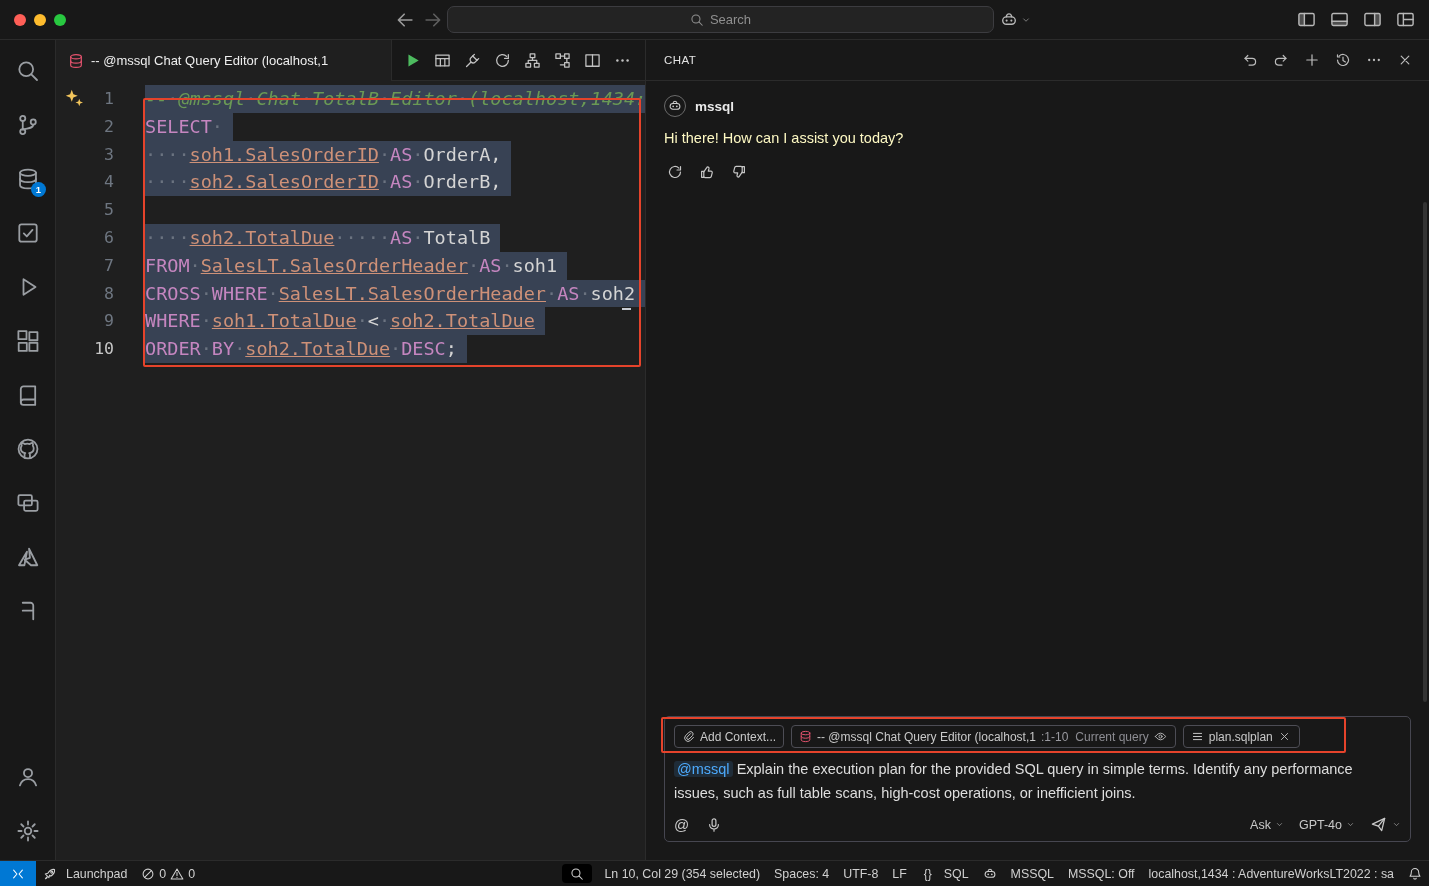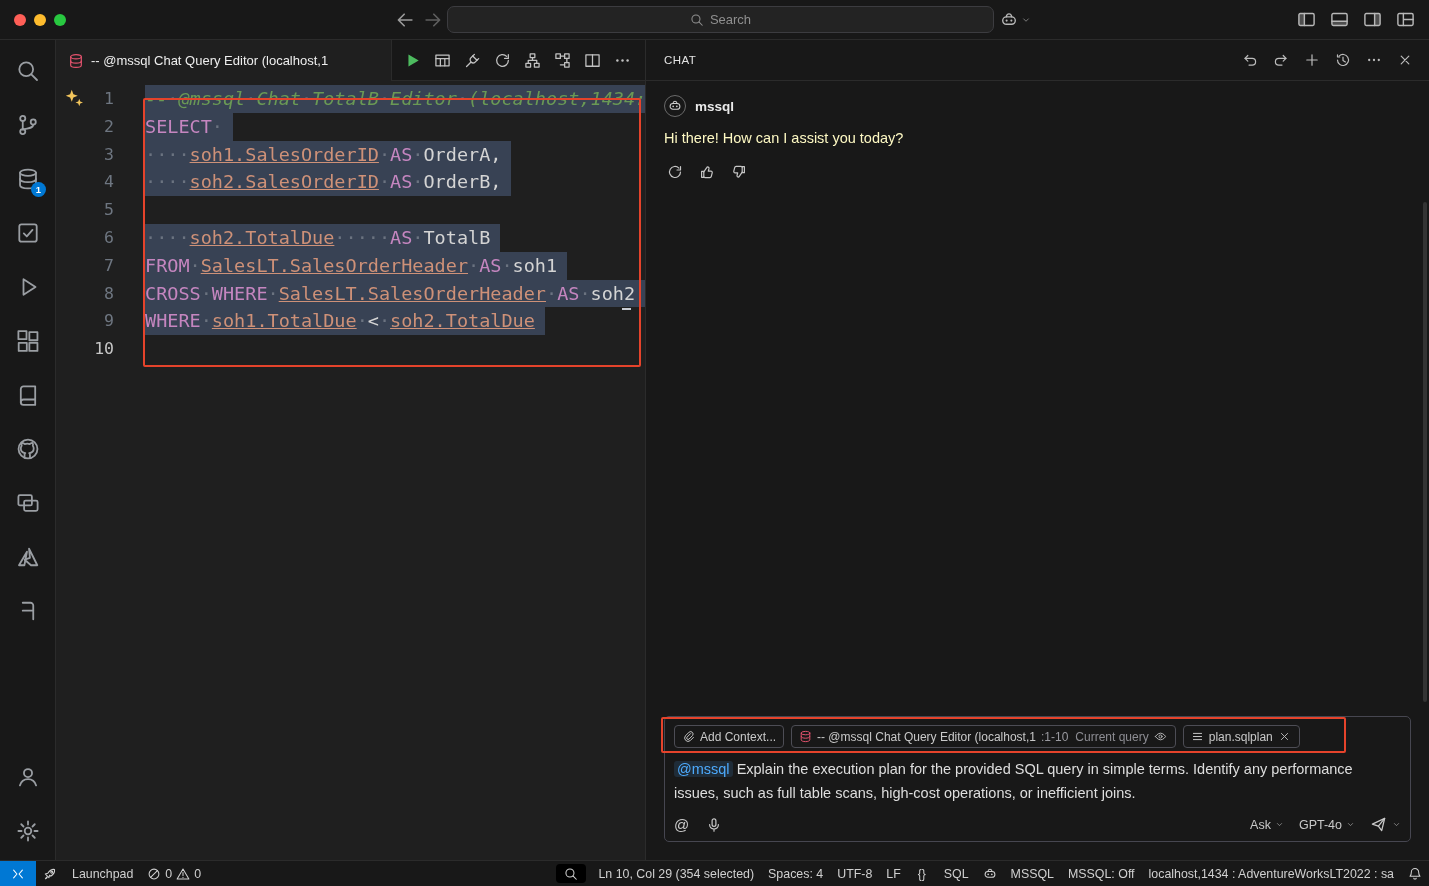--- a/index.html
+++ b/index.html
@@ -101,21 +101,21 @@
   .ctrl-left .ic{width:16px;height:16px;}
   .ctrl-right{margin-left:auto;display:flex;align-items:center;gap:15px;}
   .dd{display:flex;align-items:center;gap:4px;font-size:12.5px;cursor:pointer;}
   .dd .chev,.send-group .chev{width:9px;height:9px;color:#a8a8a8;}
   .send-group{display:flex;align-items:center;gap:5px;cursor:pointer;}
   .send-group .plane{width:17px;height:17px;}
 
   
   .statusbar{position:absolute;left:0;right:0;bottom:0;height:26px;background:#181818;border-top:1px solid #2b2b2b;
     display:flex;align-items:stretch;font-size:12.4px;color:#d0d0d0;overflow:hidden;box-sizing:border-box;}
-  .sb-item{display:flex;align-items:center;gap:15px;padding:0 7px;white-space:nowrap;flex:none;cursor:pointer;}
+  .sb-item{display:flex;align-items:center;gap:9px;padding:0 7px;white-space:nowrap;flex:none;cursor:pointer;}
   .sb-item .ic{width:14px;height:14px;}
   .sb-blue{background:var(--accent_blue);color:#fff;padding:0 11px;}
   .sb-black{background:#000;border-radius:4px;margin:3px 5px;padding:0 8px;}
   .sb-spacer{flex:1;}
   .braces{font-weight:normal;font-size:12px;}
   .sb-parts{display:flex;align-items:center;gap:4px;}
 
   
   .annot{position:absolute;border:2px solid var(--annotation);border-radius:2px;pointer-events:none;z-index:50;}
   #annot-code{left:143px;top:98px;width:494px;height:265px;}
@@ -437,20 +437,21 @@
           <div class="cl">
             <span class="ln">8</span>
             <span class="ct"><span class="sel"><span class="tk-k">CROSS</span><span class="tk-w">·</span><span class="tk-k">WHERE</span><span class="tk-w">·</span><span class="tk-o">SalesLT.SalesOrderHeader</span><span class="tk-w">·</span><span class="tk-k">AS</span><span class="tk-w">·</span><span class="tk-p">soh2</span></span></span>
           </div>
           <div class="cl">
             <span class="ln">9</span>
             <span class="ct"><span class="sel"><span class="tk-k">WHERE</span><span class="tk-w">·</span><span class="tk-o">soh1.TotalDue</span><span class="tk-w">·</span><span class="tk-p">&lt;</span><span class="tk-w">·</span><span class="tk-o">soh2.TotalDue</span></span></span>
           </div>
           <div class="cl">
             <span class="ln act">10</span>
+            <span class="ct"><span class="sel"><span class="tk-k">ORDER</span><span class="tk-w">·</span><span class="tk-k">BY</span><span class="tk-w">·</span><span class="tk-o">soh2.TotalDue</span><span class="tk-w">·</span><span class="tk-k">DESC</span><span class="tk-p">;</span></span></span>
           </div>
         </div>
       <div class="ed-cursor"></div>
     </div>
   </div>
 
   <div class="chat-panel">
     <div class="chat-header">
       <span class="chat-title">CHAT</span>
       <div class="chat-header-actions" id="chat-header-actions">

